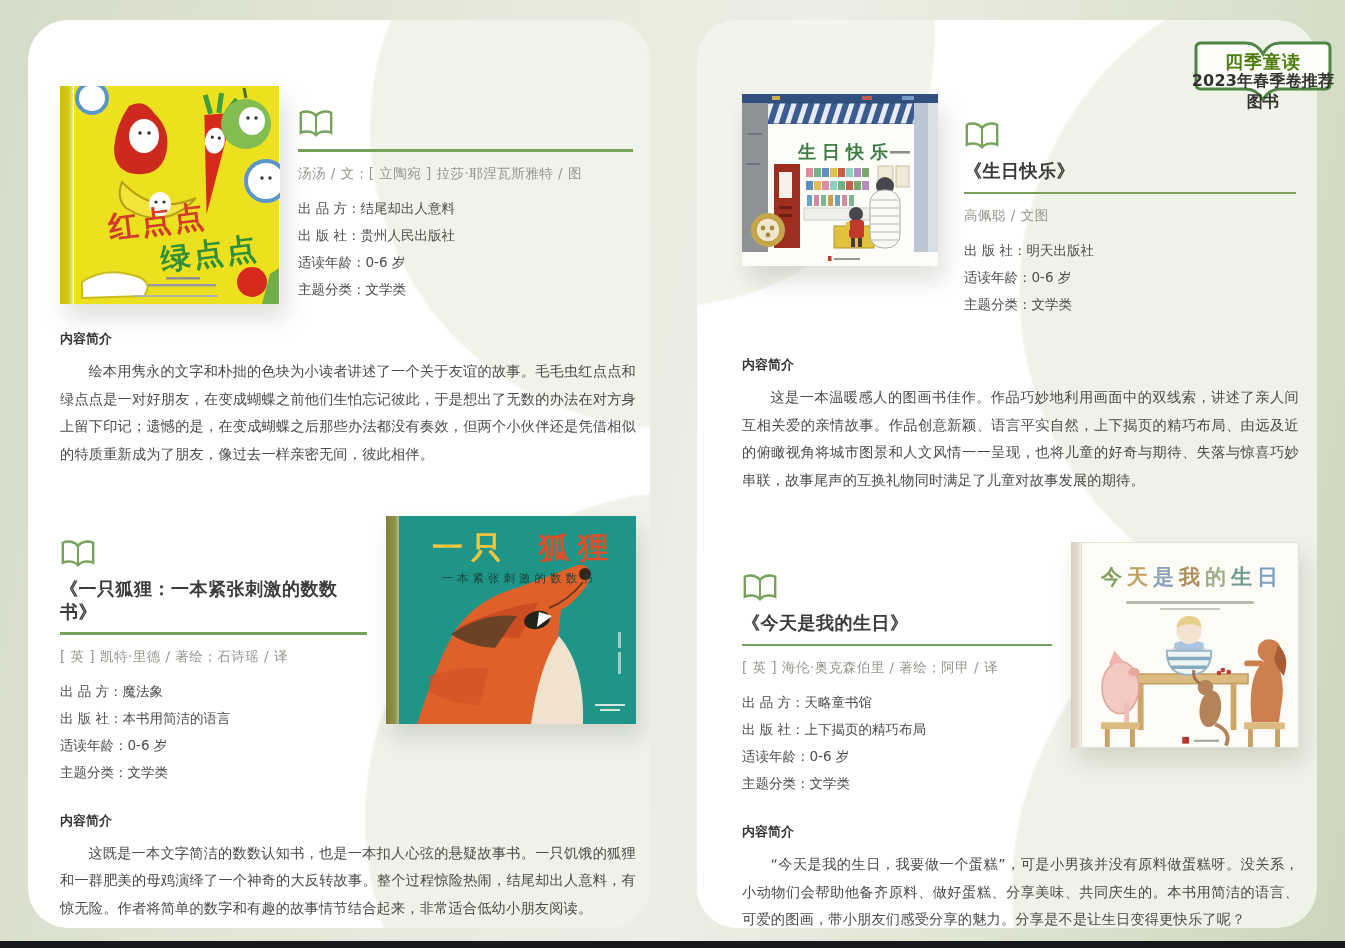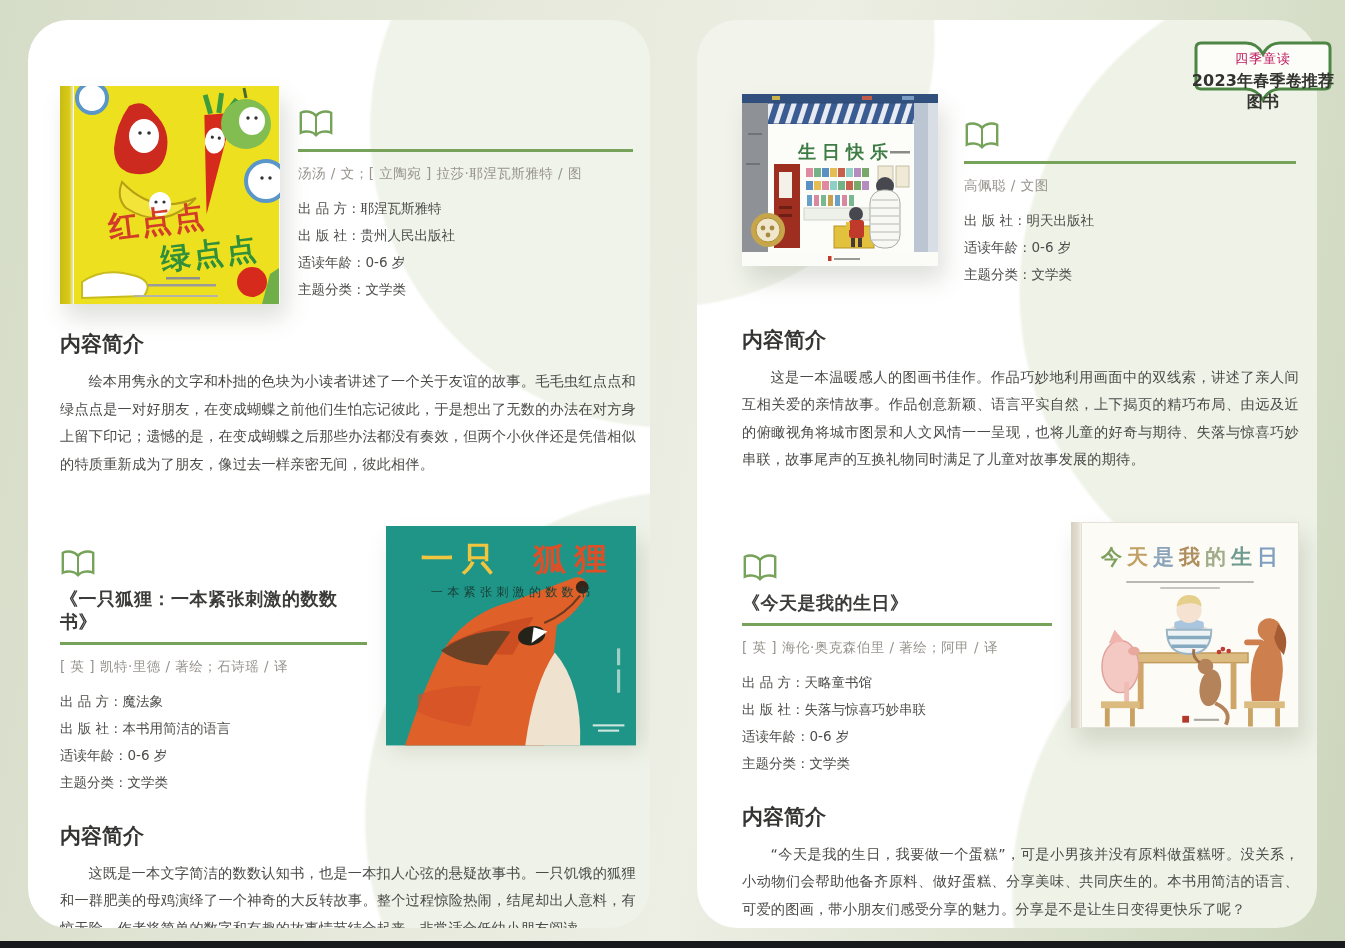--- a/index.html
+++ b/index.html
@@ -36,52 +36,52 @@
   .gap-r{margin-left:16px;}
 
   .book-icon{width:36px;height:32px;display:block;margin-bottom:8px;}
   .book-title{font-size:18px;font-weight:bold;color:#3b3b39;margin:0;letter-spacing:.5px;line-height:1.25;}
   .rule{height:2.5px;background:#76a25a;margin:9px 0 13px 0;width:99%;}
   .byline{font-size:13.5px;color:#97948e;margin-bottom:12px;letter-spacing:.5px;}
   .meta{font-size:13.5px;color:#4c4c4a;line-height:27px;font-weight:500;}
   .meta-line span{white-space:nowrap;}
 
   .desc{margin-top:26px;}
-  .desc h3{font-size:21px;font-weight:bold;color:#353533;margin:0 0 10px 0;}
+  .desc h3{font-size:13px;font-weight:bold;color:#353533;margin:0 0 10px 0;}
   .desc p{
     font-size:14.2px;color:#4a4a48;line-height:1.94;margin:0;
     text-indent:2em;text-align:justify;letter-spacing:.2px;
   }
   .row2{margin-top:48px;}
 
   
   .cover{position:relative;display:flex;box-shadow:6px 14px 22px rgba(80,90,60,.18);}
   .spine{flex:0 0 auto;}
   .cover1{width:220px;height:218px;}
   .cover1 .spine{width:13px;background:linear-gradient(to right,#c9bc12,#d8ca16 70%,#efe7a2);}
-  .cover2{width:250px;height:208px;flex-direction:column;}
+  .cover2{width:250px;height:208px;}
   .cover2 .spine{width:13px;background:linear-gradient(to right,#7f8136,#90924a 70%,#b7b98a);}
   .cover3{width:196px;height:172px;}
   .cover4{width:228px;height:206px;}
   .cover4 .spine{width:10px;background:linear-gradient(to right,#d5cfc1,#e4ded1 70%,#f4f0e6);}
   .cover .face{flex:1;min-width:0;position:relative;}
   .cover svg{display:block;width:100%;height:100%;}
 
   .c4face{background:#fcfbf6;border:1px solid #e4e1d7;display:flex;flex-direction:column;}
   .c4title{display:flex;justify-content:center;gap:4px;margin-top:20px;
     font-size:21px;font-weight:bold;letter-spacing:1px;}
   .c4credit{width:128px;height:2.5px;background:#b8b8b0;margin:10px auto 0 auto;border-radius:2px;}
   .c4credit2{width:60px;height:2px;background:#c6c6be;margin:4px auto 0 auto;border-radius:2px;}
   .c4art{flex:1;margin-top:4px;}
 
   
   .badge{position:absolute;left:1186px;top:34px;width:154px;height:78px;}
   .badge svg{position:absolute;inset:0;width:100%;height:100%;}
   .badge .b1{position:absolute;top:16px;left:0;right:0;text-align:center;
-    font-size:13px;font-weight:normal;color:#be185d;letter-spacing:1px;}
+    font-size:18px;font-weight:bold;color:#4d7c0f;letter-spacing:1px;}
   .badge .b2{position:absolute;top:37px;left:0;right:0;text-align:center;
     font-size:16px;font-weight:bold;color:#33332f;letter-spacing:.2px;}
 </style>
 </head>
 <body>
 
 <div class="page page-left">
   <div class="page-inner">
 
     <div class="row">
@@ -128,21 +128,21 @@
         </div>
       </div>
       <div class="info">
         <svg class="book-icon" viewBox="0 0 44 40">
           <path d="M22 10 C18 4 9 3 3 6 L3 31 C9 28 18 29 22 34 C26 29 35 28 41 31 L41 6 C35 3 26 4 22 10 Z" fill="none" stroke="#76a25a" stroke-width="3"></path>
           <line x1="22" y1="10" x2="22" y2="34" stroke="#76a25a" stroke-width="2.5"></line>
         </svg>
         <div class="rule"></div>
         <div class="byline">汤汤 / 文；[ 立陶宛 ] 拉莎·耶涅瓦斯雅特 / 图</div>
         <div class="meta">
-          <div class="meta-line"><span>出 品 方：</span><span>耶涅瓦斯雅特</span></div>
+          <div class="meta-line"><span>出 品 方：</span><span>结尾却出人意料</span></div>
           <div class="meta-line"><span>出 版 社：</span><span>贵州人民出版社</span></div>
           <div class="meta-line"><span>适读年龄：</span><span>0-6 岁</span></div>
           <div class="meta-line"><span>主题分类：</span><span>文学类</span></div>
         </div>
       </div>
     </div>
 
     <div class="desc">
       <h3>内容简介</h3>
       <p>绘本用隽永的文字和朴拙的色块为小读者讲述了一个关于友谊的故事。毛毛虫红点点和绿点点是一对好朋友，在变成蝴蝶之前他们生怕忘记彼此，于是想出了无数的办法在对方身上留下印记；遗憾的是，在变成蝴蝶之后那些办法都没有奏效，但两个小伙伴还是凭借相似的特质重新成为了朋友，像过去一样亲密无间，彼此相伴。</p>
@@ -291,20 +291,21 @@
             <rect x="86" y="162" width="3.5" height="5" fill="#c13a2a"></rect>
             <rect x="92" y="164" width="26" height="2" fill="#9a9a94"></rect>
           </svg>
         </div>
       </div>
       <div class="info" style="margin-top:26px;">
         <svg class="book-icon" viewBox="0 0 44 40">
           <path d="M22 10 C18 4 9 3 3 6 L3 31 C9 28 18 29 22 34 C26 29 35 28 41 31 L41 6 C35 3 26 4 22 10 Z" fill="none" stroke="#76a25a" stroke-width="3"></path>
           <line x1="22" y1="10" x2="22" y2="34" stroke="#76a25a" stroke-width="2.5"></line>
         </svg>
+        <h2 class="book-title">《生日快乐》</h2>
         <div class="rule"></div>
         <div class="byline">高佩聪 / 文图</div>
         <div class="meta">
           <div class="meta-line"><span>出 版 社：</span><span>明天出版社</span></div>
           <div class="meta-line"><span>适读年龄：</span><span>0-6 岁</span></div>
           <div class="meta-line"><span>主题分类：</span><span>文学类</span></div>
         </div>
       </div>
     </div>
 
@@ -317,21 +318,21 @@
       <div class="info" style="margin-top:30px;">
         <svg class="book-icon" viewBox="0 0 44 40">
           <path d="M22 10 C18 4 9 3 3 6 L3 31 C9 28 18 29 22 34 C26 29 35 28 41 31 L41 6 C35 3 26 4 22 10 Z" fill="none" stroke="#76a25a" stroke-width="3"></path>
           <line x1="22" y1="10" x2="22" y2="34" stroke="#76a25a" stroke-width="2.5"></line>
         </svg>
         <h2 class="book-title">《今天是我的生日》</h2>
         <div class="rule"></div>
         <div class="byline">[ 英 ] 海伦·奥克森伯里 / 著绘；阿甲 / 译</div>
         <div class="meta">
           <div class="meta-line"><span>出 品 方：</span><span>天略童书馆</span></div>
-          <div class="meta-line"><span>出 版 社：</span><span>失落与惊喜巧妙串联</span></div>
+          <div class="meta-line"><span>出 版 社：</span><span>上下揭页的精巧布局</span></div>
           <div class="meta-line"><span>适读年龄：</span><span>0-6 岁</span></div>
           <div class="meta-line"><span>主题分类：</span><span>文学类</span></div>
         </div>
       </div>
       <div class="cover cover4 gap-r">
         <div class="spine"></div>
         <div class="face c4face">
           <div class="c4title">
             <span style="color: rgb(127, 160, 92);">今</span>
             <span style="color: rgb(192, 160, 100);">天</span>

